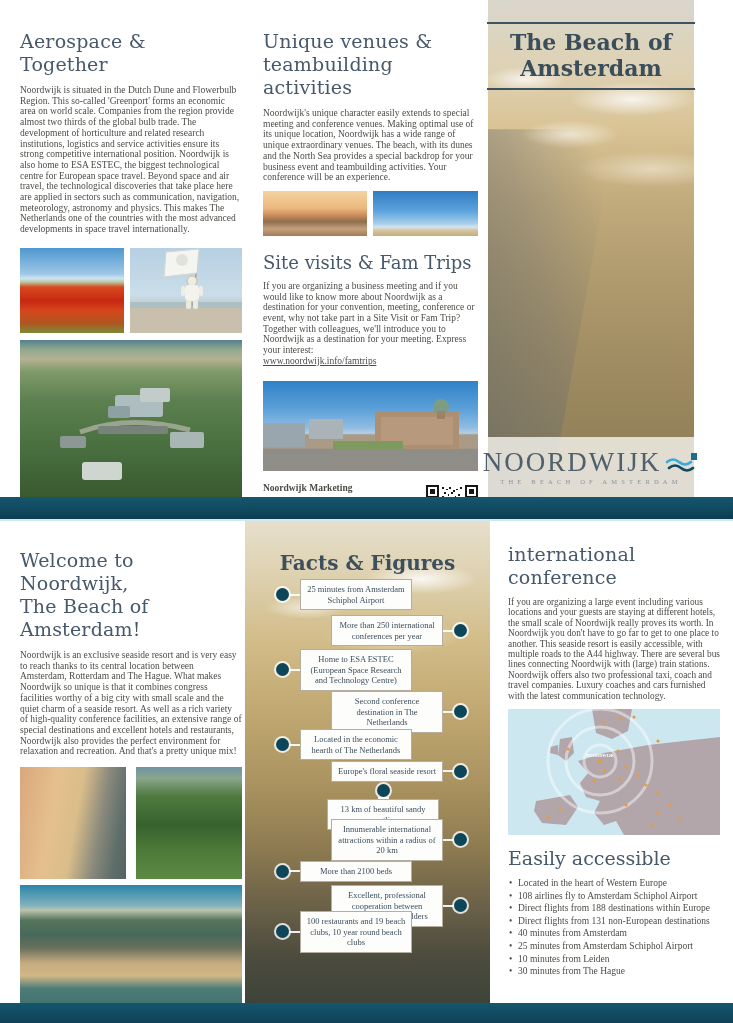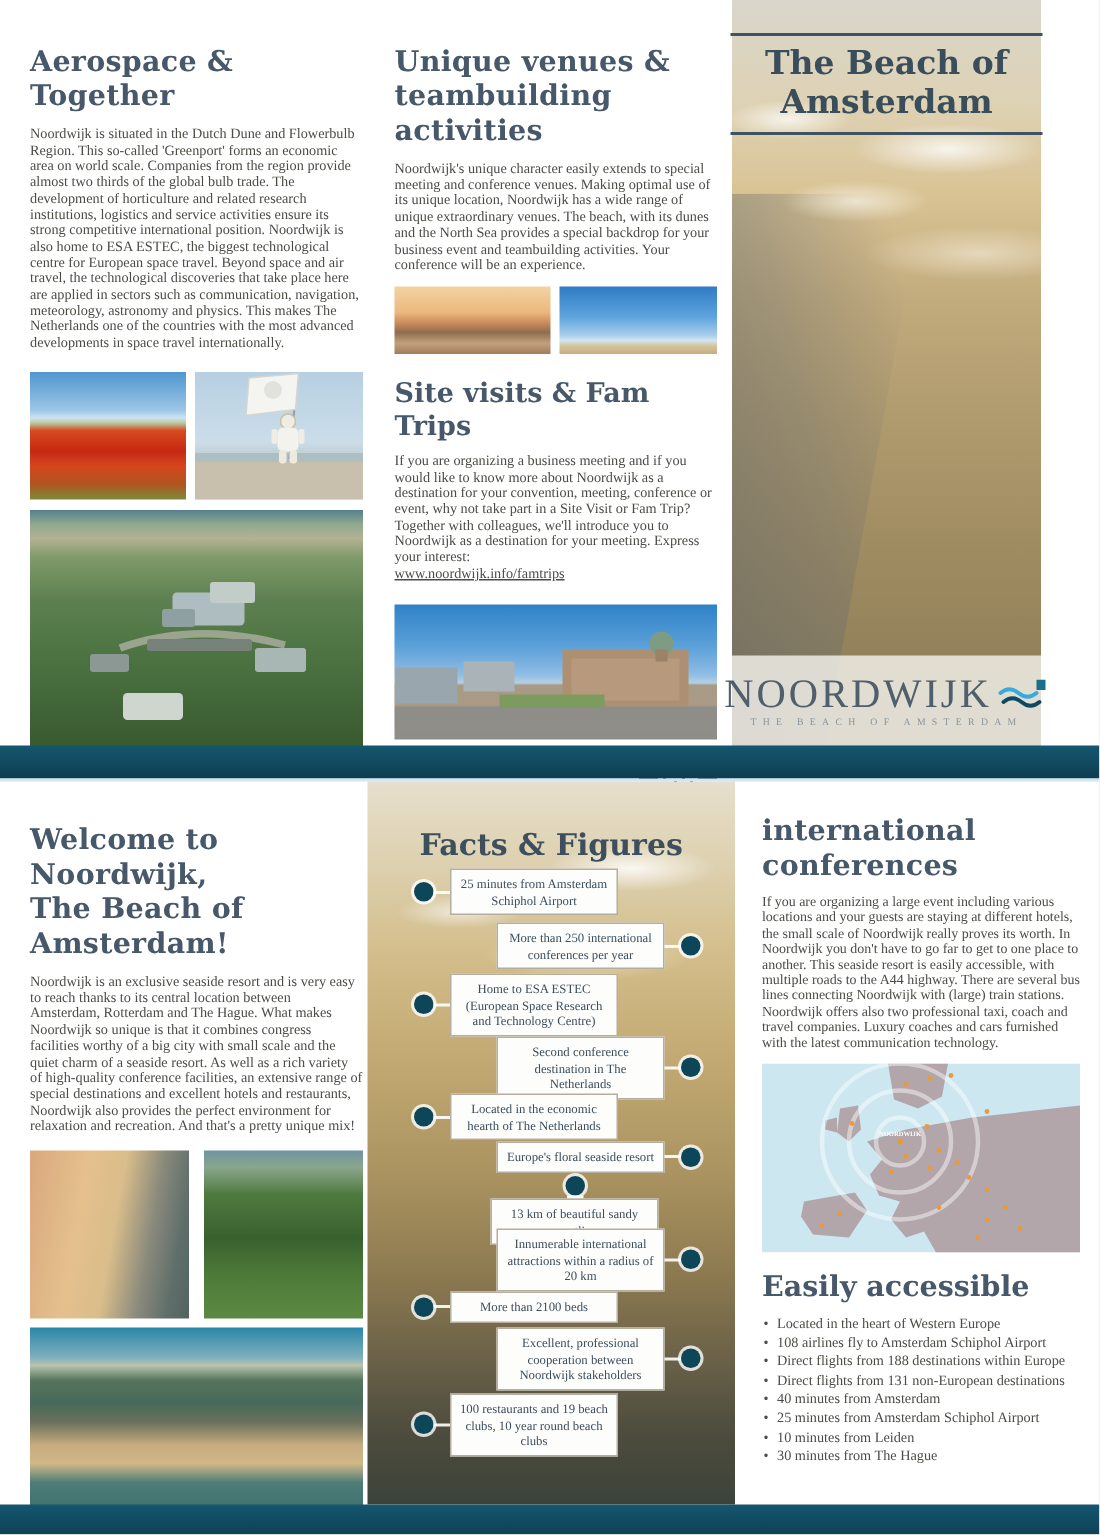--- a/index.html
+++ b/index.html
@@ -2,21 +2,21 @@
 <html><head>
 <meta charset="utf-8">
 <style>
   * { margin:0; padding:0; box-sizing:border-box; }
   html,body { background:#e9e9e9; }
   .page {
     position:relative; width:733px; height:1023px; background:#ffffff;
     font-family:"Liberation Serif", serif; color:#4b4a46; overflow:hidden;
     margin:0 auto;
   }
-  h1,h2 { font-family:"DejaVu Serif", serif; font-weight:bold; color:#46586a; }
+  h1,h2 { font-family:"DejaVu Serif", serif; font-weight:normal; color:#46586a; }
   .h-big { font-size:19px; line-height:23px; letter-spacing:.2px; }
   .h-mid { font-size:18px; line-height:22px; }
   .body-text { font-size:9.5px; line-height:10.7px; text-align:left; color:#4c4b46; margin-top:9px; }
   .link { text-decoration:underline; color:#4c4b46; cursor:pointer; }
 
   
   .col { position:absolute; }
   .col-a { left:20px; top:0; width:222px; padding-top:30px; }
   .col-b { left:263px; top:0; width:215px; padding-top:30px; }
   .col-c { left:488px; top:0; width:206px; height:497px; }
@@ -368,30 +368,30 @@
     <div class="fact-row side-left" style="top:340px;">
       <span class="fact-dot"></span>
         <span class="fact-line"></span>
       <span class="fact-box">More than 2100 beds</span>
     </div>
     <div class="fact-row side-right" style="top:364px;">
       <span class="fact-box">Excellent, professional cooperation between Noordwijk stakeholders</span>
       <span class="fact-line"></span>
         <span class="fact-dot"></span>
     </div>
-    <div class="fact-row side-left" style="top:408px;align-items:center;">
+    <div class="fact-row side-left" style="top:390px;align-items:center;">
       <span class="fact-dot"></span>
         <span class="fact-line"></span>
       <span class="fact-box">100 restaurants and 19 beach clubs, 10 year round beach clubs</span>
     </div>
   </div>
 
   <div class="col col-f">
     <h1 class="h-big">
-      <span style="display:block">international conferences</span>
+      <span style="display:block">international conference</span>
     </h1>
     <p class="body-text" style="font-size:9.3px; line-height:10.4px; margin-top:8px;">If you are organizing a large event including various locations and your guests are staying at different hotels, the small scale of Noordwijk really proves its worth. In Noordwijk you don't have to go far to get to one place to another. This seaside resort is easily accessible, with multiple roads to the A44 highway. There are several bus lines connecting Noordwijk with (large) train stations. Noordwijk offers also two professional taxi, coach and travel companies. Luxury coaches and cars furnished with the latest communication technology.</p>
 
     <div class="map-wrap">
       <svg width="212" height="126" viewBox="0 0 212 126">
         <rect width="212" height="126" fill="#cde7f0"></rect>
         <g fill="#b2a6aa">
           <path d="M84,0 L124,0 L120,22 L104,30 L88,24 Z"></path>
           <path d="M52,30 L64,28 L66,44 L58,52 L50,46 Z"></path>
           <path d="M42,38 L50,36 L50,46 L42,44 Z"></path>

